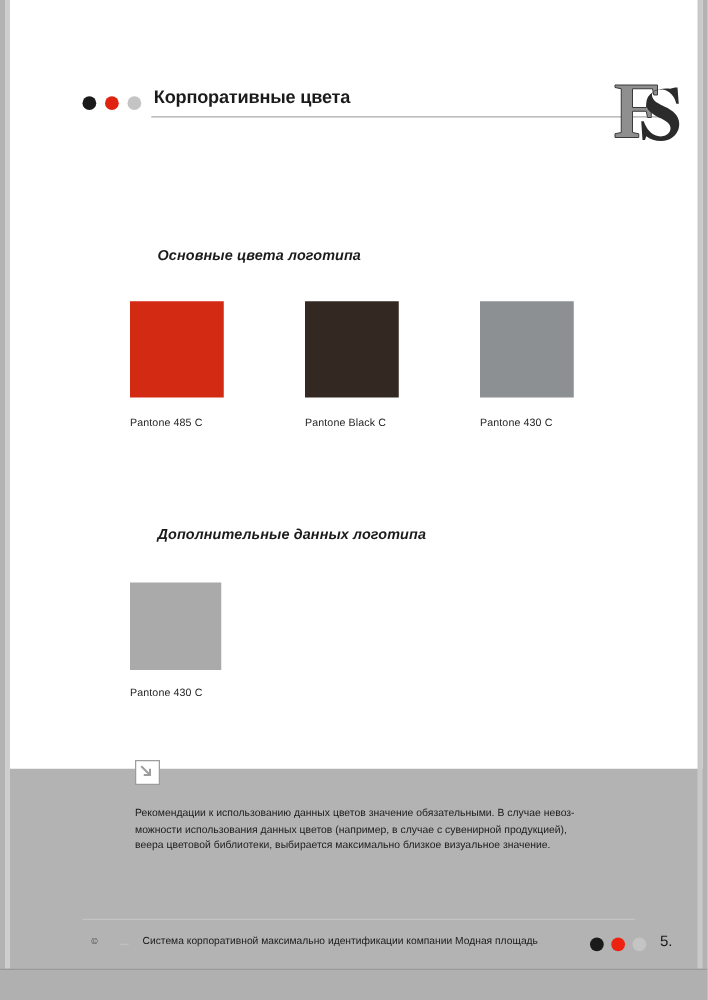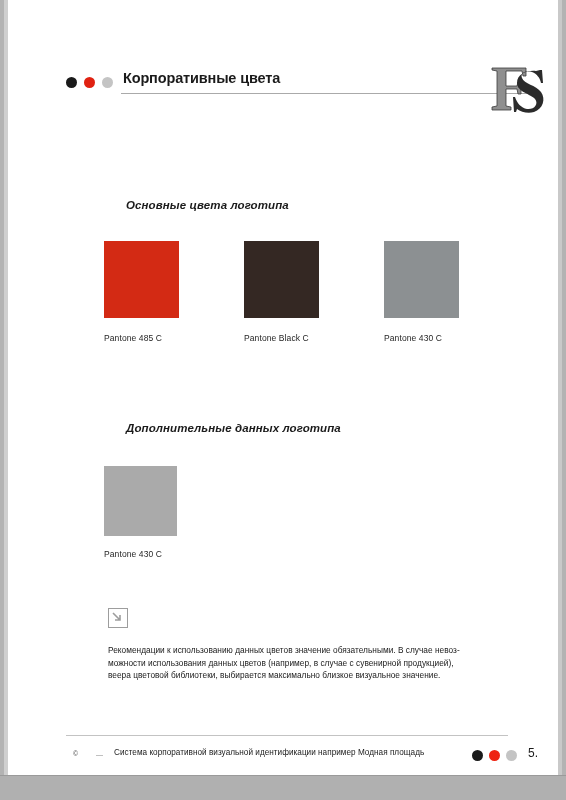--- a/index.html
+++ b/index.html
@@ -14,21 +14,21 @@
     font-family: "Liberation Sans", sans-serif;
     overflow: hidden;
   }
 
   
   .page {
     position: absolute;
     left: 4px;
     top: 0px;
     width: 558px;
-    height: 775px;
+    height: 615px;
     background: #ffffff;
     box-sizing: border-box;
   }
   .page-edge-right {
     position: absolute;
     right: 0px;
     top: 0px;
     width: 4px;
     height: 775px;
     background: #c9c9c9;
@@ -292,21 +292,21 @@
 
   <div class="note-text">
     <div>Рекомендации к использованию данных цветов значение обязательными. В случае невоз-</div>
     <div>можности использования данных цветов (например, в случае с сувенирной продукцией),</div>
     <div>веера цветовой библиотеки, выбирается максимально близкое визуальное значение.</div>
   </div>
 
   <div class="footer-rule"></div>
   <div class="footer-mark">©</div>
   <div class="footer-dash"></div>
-  <div class="footer-text">Система корпоративной визуальной идентификации  например Модная площадь</div>
+  <div class="footer-text">Система корпоративной максимально идентификации  компании Модная площадь</div>
   <div class="footer-dots">
     <span class="dot" id="fdot0" style="background: rgb(26, 26, 26);"></span>
     <span class="dot" id="fdot1" style="background: rgb(238, 34, 17);"></span>
     <span class="dot" id="fdot2" style="background: rgb(196, 196, 196);"></span>
   </div>
   <div class="page-number">5.</div>
 
 </div>
 
 <div class="bottom-band"></div>

